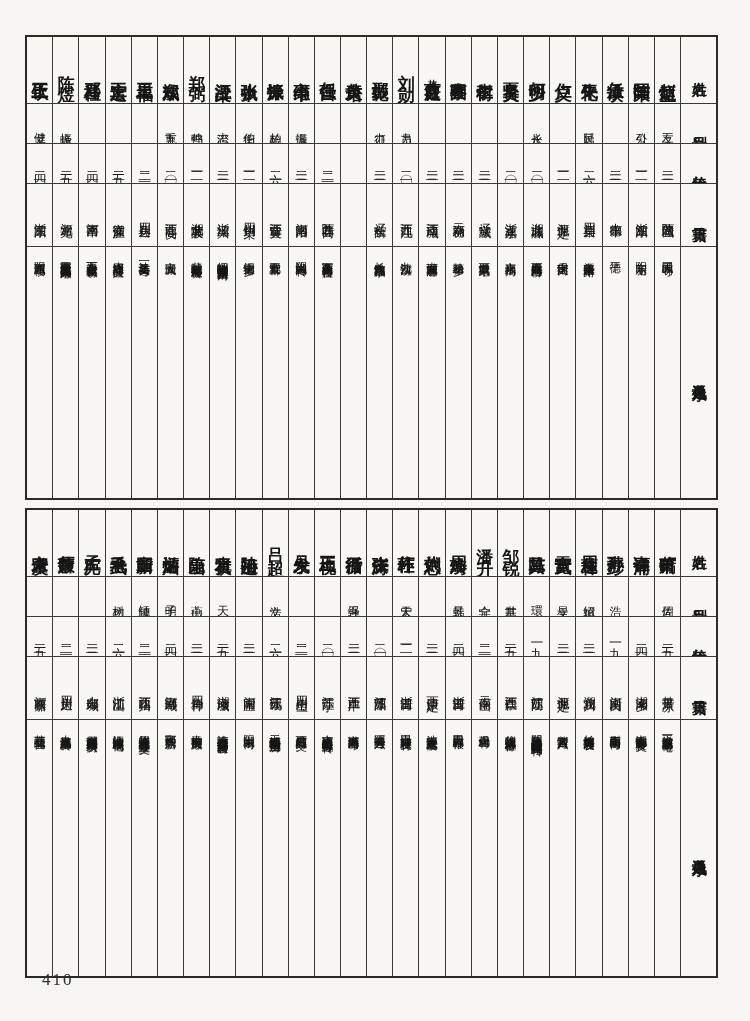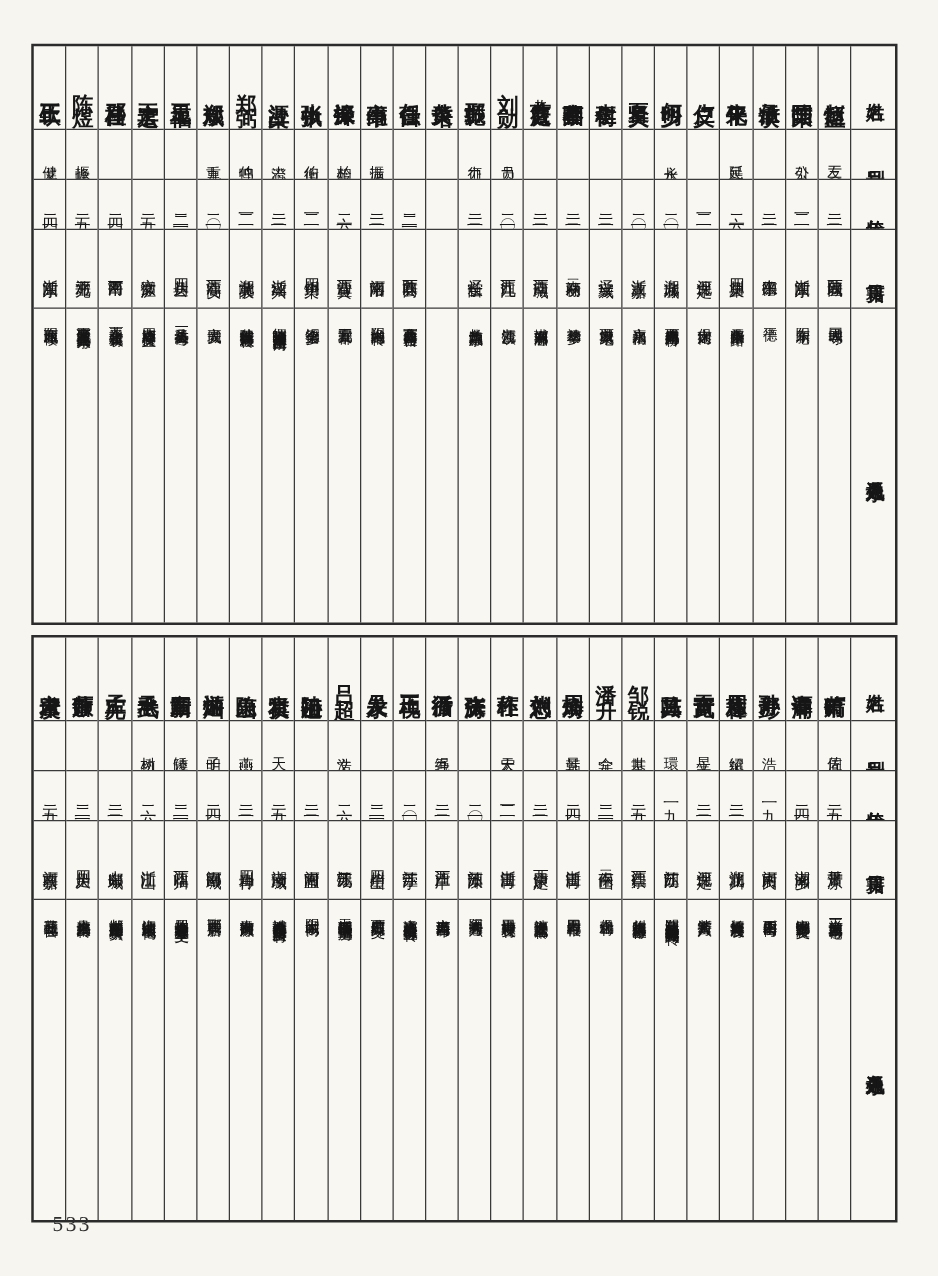--- a/index.html
+++ b/index.html
@@ -534,13 +534,13 @@
         <div class="cell r-name">
           <span class="nm">宋希虞</span>
         </div>
         <div class="cell r-alias"></div>
         <div class="cell r-age">二五</div>
         <div class="cell r-nat">河南获嘉</div>
         <div class="cell r-addr">获嘉城北三位营</div>
       </div>
     </div>
 </div>
-<div class="pageno">533</div>
+<div class="pageno">410</div>
 
 </body></html>

